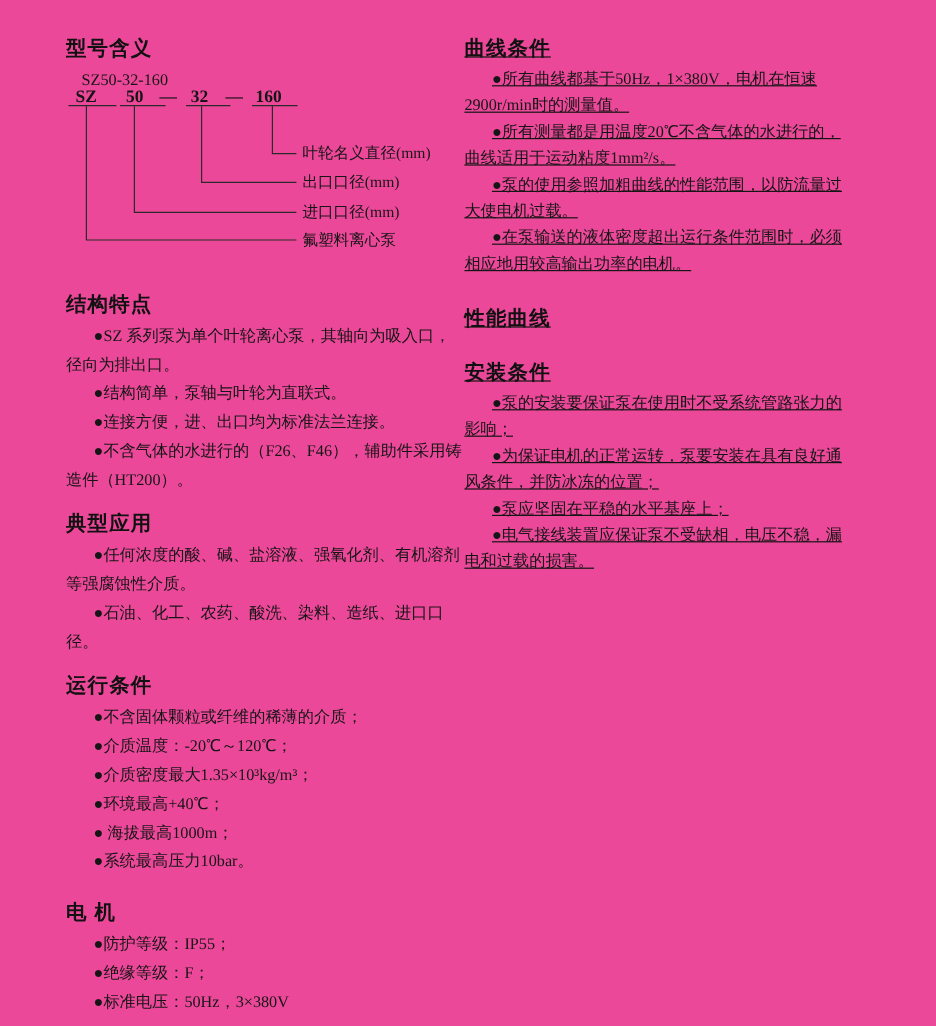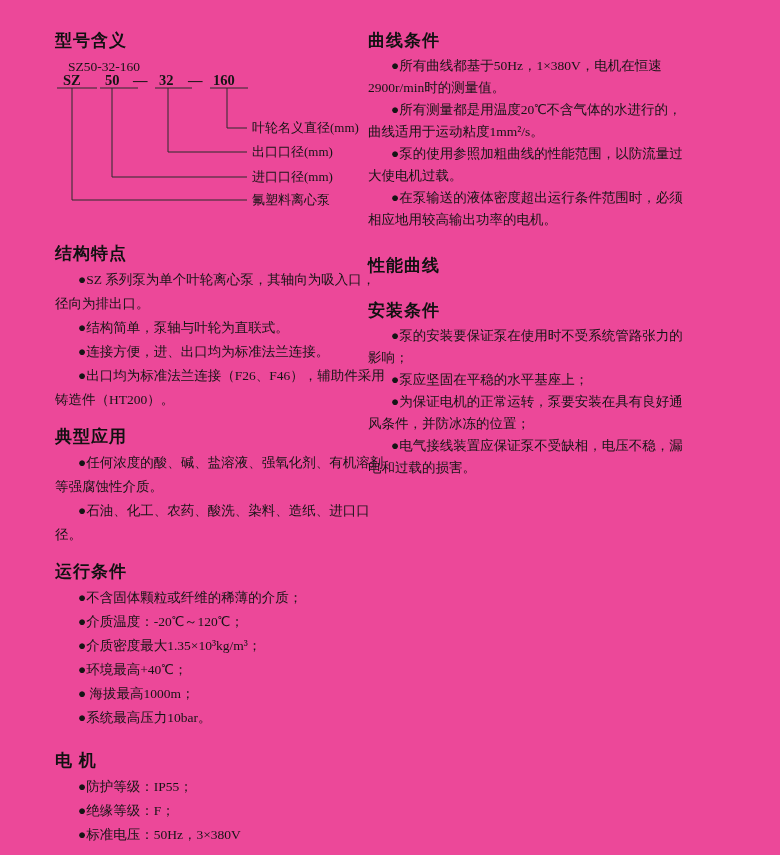--- a/index.html
+++ b/index.html
@@ -13,21 +13,21 @@
   .page {
     position: relative;
     width: 780px;
     height: 855px;
     background: #ec4899;
     color: #151515;
     font-family: "Liberation Serif", serif;
   }
   .col { position: absolute; top: 30px; }
   .col-left  { left: 55px;  width: 330px; }
-  .col-right { left: 368px; width: 325px; }
+  .col-right { left: 387px; width: 325px; text-decoration: underline; }
 
   h2.sec-heading {
     margin: 0 0 4px 0;
     font-family: "Liberation Sans", sans-serif;
     font-weight: bold;
     font-size: 17px;
     line-height: 21px;
     letter-spacing: 1px;
     color: #111111;
   }
@@ -96,21 +96,21 @@
         <text class="t-label" x="197" y="149">氟塑料离心泵</text>
       </svg>
     </section>
 
     <section class="sec gap-lg">
       <h2 class="sec-heading">结构特点</h2>
       <div class="items">
           <p class="item">●SZ 系列泵为单个叶轮离心泵，其轴向为吸入口，径向为排出口。</p>
           <p class="item">●结构简单，泵轴与叶轮为直联式。</p>
           <p class="item">●连接方便，进、出口均为标准法兰连接。</p>
-          <p class="item">●出口均为标准法兰连接（F26、F46），辅助件采用铸造件（HT200）。</p>
+          <p class="item">●不含气体的水进行的（F26、F46），辅助件采用铸造件（HT200）。</p>
         </div>
     </section>
 
     <section class="sec">
       <h2 class="sec-heading">典型应用</h2>
       <div class="items">
           <p class="item">●任何浓度的酸、碱、盐溶液、强氧化剂、有机溶剂等强腐蚀性介质。</p>
           <p class="item">●石油、化工、农药、酸洗、染料、造纸、进口口径。</p>
         </div>
     </section>
@@ -151,21 +151,21 @@
     </section>
 
     <section class="sec">
       <h2 class="sec-heading">性能曲线</h2>
     </section>
 
     <section class="sec">
       <h2 class="sec-heading">安装条件</h2>
       <div class="items">
           <p class="item">●泵的安装要保证泵在使用时不受系统管路张力的影响；</p>
+          <p class="item">●为保证电机的正常运转，泵要安装在具有良好通风条件，并防冰冻的位置；</p>
           <p class="item">●泵应坚固在平稳的水平基座上；</p>
-          <p class="item">●为保证电机的正常运转，泵要安装在具有良好通风条件，并防冰冻的位置；</p>
           <p class="item">●电气接线装置应保证泵不受缺相，电压不稳，漏电和过载的损害。</p>
         </div>
     </section>
 
   </div>
 
 </div>
 
 </body></html>

